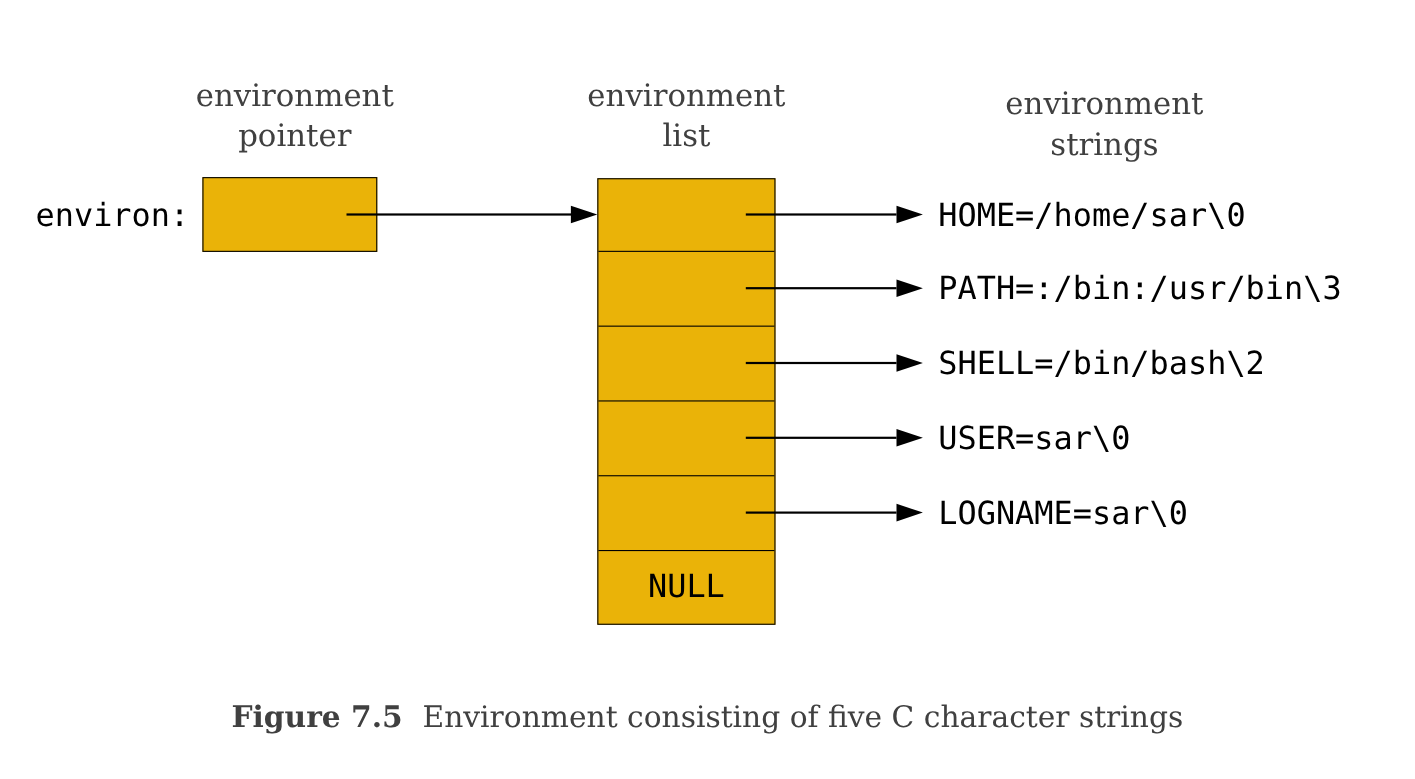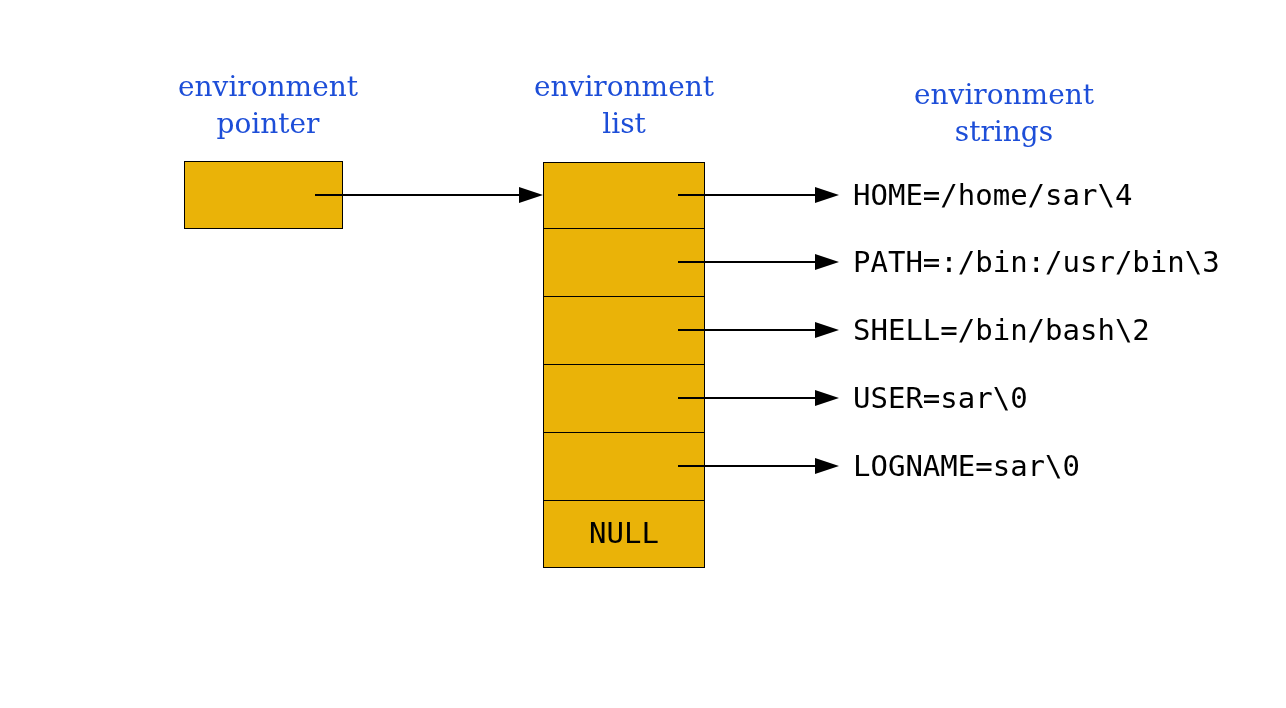--- a/index.html
+++ b/index.html
@@ -11,21 +11,21 @@
     position: relative;
     width: 1286px;
     height: 708px;
     background: #ffffff;
     overflow: hidden;
     color: #000;
   }
   .abs { position: absolute; }
   .serif {
     font-family: "DejaVu Serif", "Liberation Serif", serif;
-    color: #1d4ed8;
+    color: #404040;
   }
   .mono {
     font-family: "DejaVu Sans Mono", "Liberation Mono", monospace;
     font-size: 29px;
     line-height: 34px;
     color: #000;
     white-space: pre;
   }
   .heading {
     font-size: 28px;
@@ -90,41 +90,42 @@
 
   <div class="abs serif heading" style="left:118px; top:68px;">environment
 pointer</div>
 
   <div class="abs serif heading" style="left:474px; top:68px;">environment
 list</div>
 
   <div class="abs serif heading" style="left:854px; top:76px;">environment
 strings</div>
 
+  <div class="abs mono" style="left:20px; top:178px; width:152px; text-align:right;">environ:</div>
 
   <div class="box" style="left:184px; top:161px; width:159px; height:68px;"></div>
 
   <div>
     <div class="hline" style="left:315px; top:194px; width:205px;"></div>
     <div class="arrow-head" style="left:519px; top:187px;"></div>
   </div>
 
   <div class="box" style="left:543px; top:162px; width:162px; height:406px;">
     <div class="divider" style="top:64.5px;"></div>
     <div class="divider" style="top:132.5px;"></div>
     <div class="divider" style="top:200.5px;"></div>
     <div class="divider" style="top:268.5px;"></div>
     <div class="divider" style="top:336.5px;"></div>
     <div class="null-cell mono">NULL</div>
   </div>
 
   <div>
     <div class="hline" style="left:678px; top:194px; width:137px;"></div>
     <div class="arrow-head" style="left:815px; top:187px;"></div>
-    <div class="abs mono" style="left:853px; top:178px;">HOME=/home/sar\4</div>
+    <div class="abs mono" style="left:853px; top:178px;">HOME=/home/sar\0</div>
   </div>
 
   <div>
     <div class="hline" style="left:678px; top:261px; width:137px;"></div>
     <div class="arrow-head" style="left:815px; top:254px;"></div>
     <div class="abs mono" style="left:853px; top:245px;">PATH=:/bin:/usr/bin\3</div>
   </div>
 
   <div>
     <div class="hline" style="left:678px; top:329px; width:137px;"></div>
@@ -137,14 +138,17 @@
     <div class="arrow-head" style="left:815px; top:390px;"></div>
     <div class="abs mono" style="left:853px; top:381px;">USER=sar\0</div>
   </div>
 
   <div>
     <div class="hline" style="left:678px; top:465px; width:137px;"></div>
     <div class="arrow-head" style="left:815px; top:458px;"></div>
     <div class="abs mono" style="left:853px; top:449px;">LOGNAME=sar\0</div>
   </div>
 
+  <div class="caption serif">
+    <span class="cap-label">Figure 7.5</span><span>Environment consisting of five C character strings</span>
+  </div>
 
 </div>
 
 </body></html>

